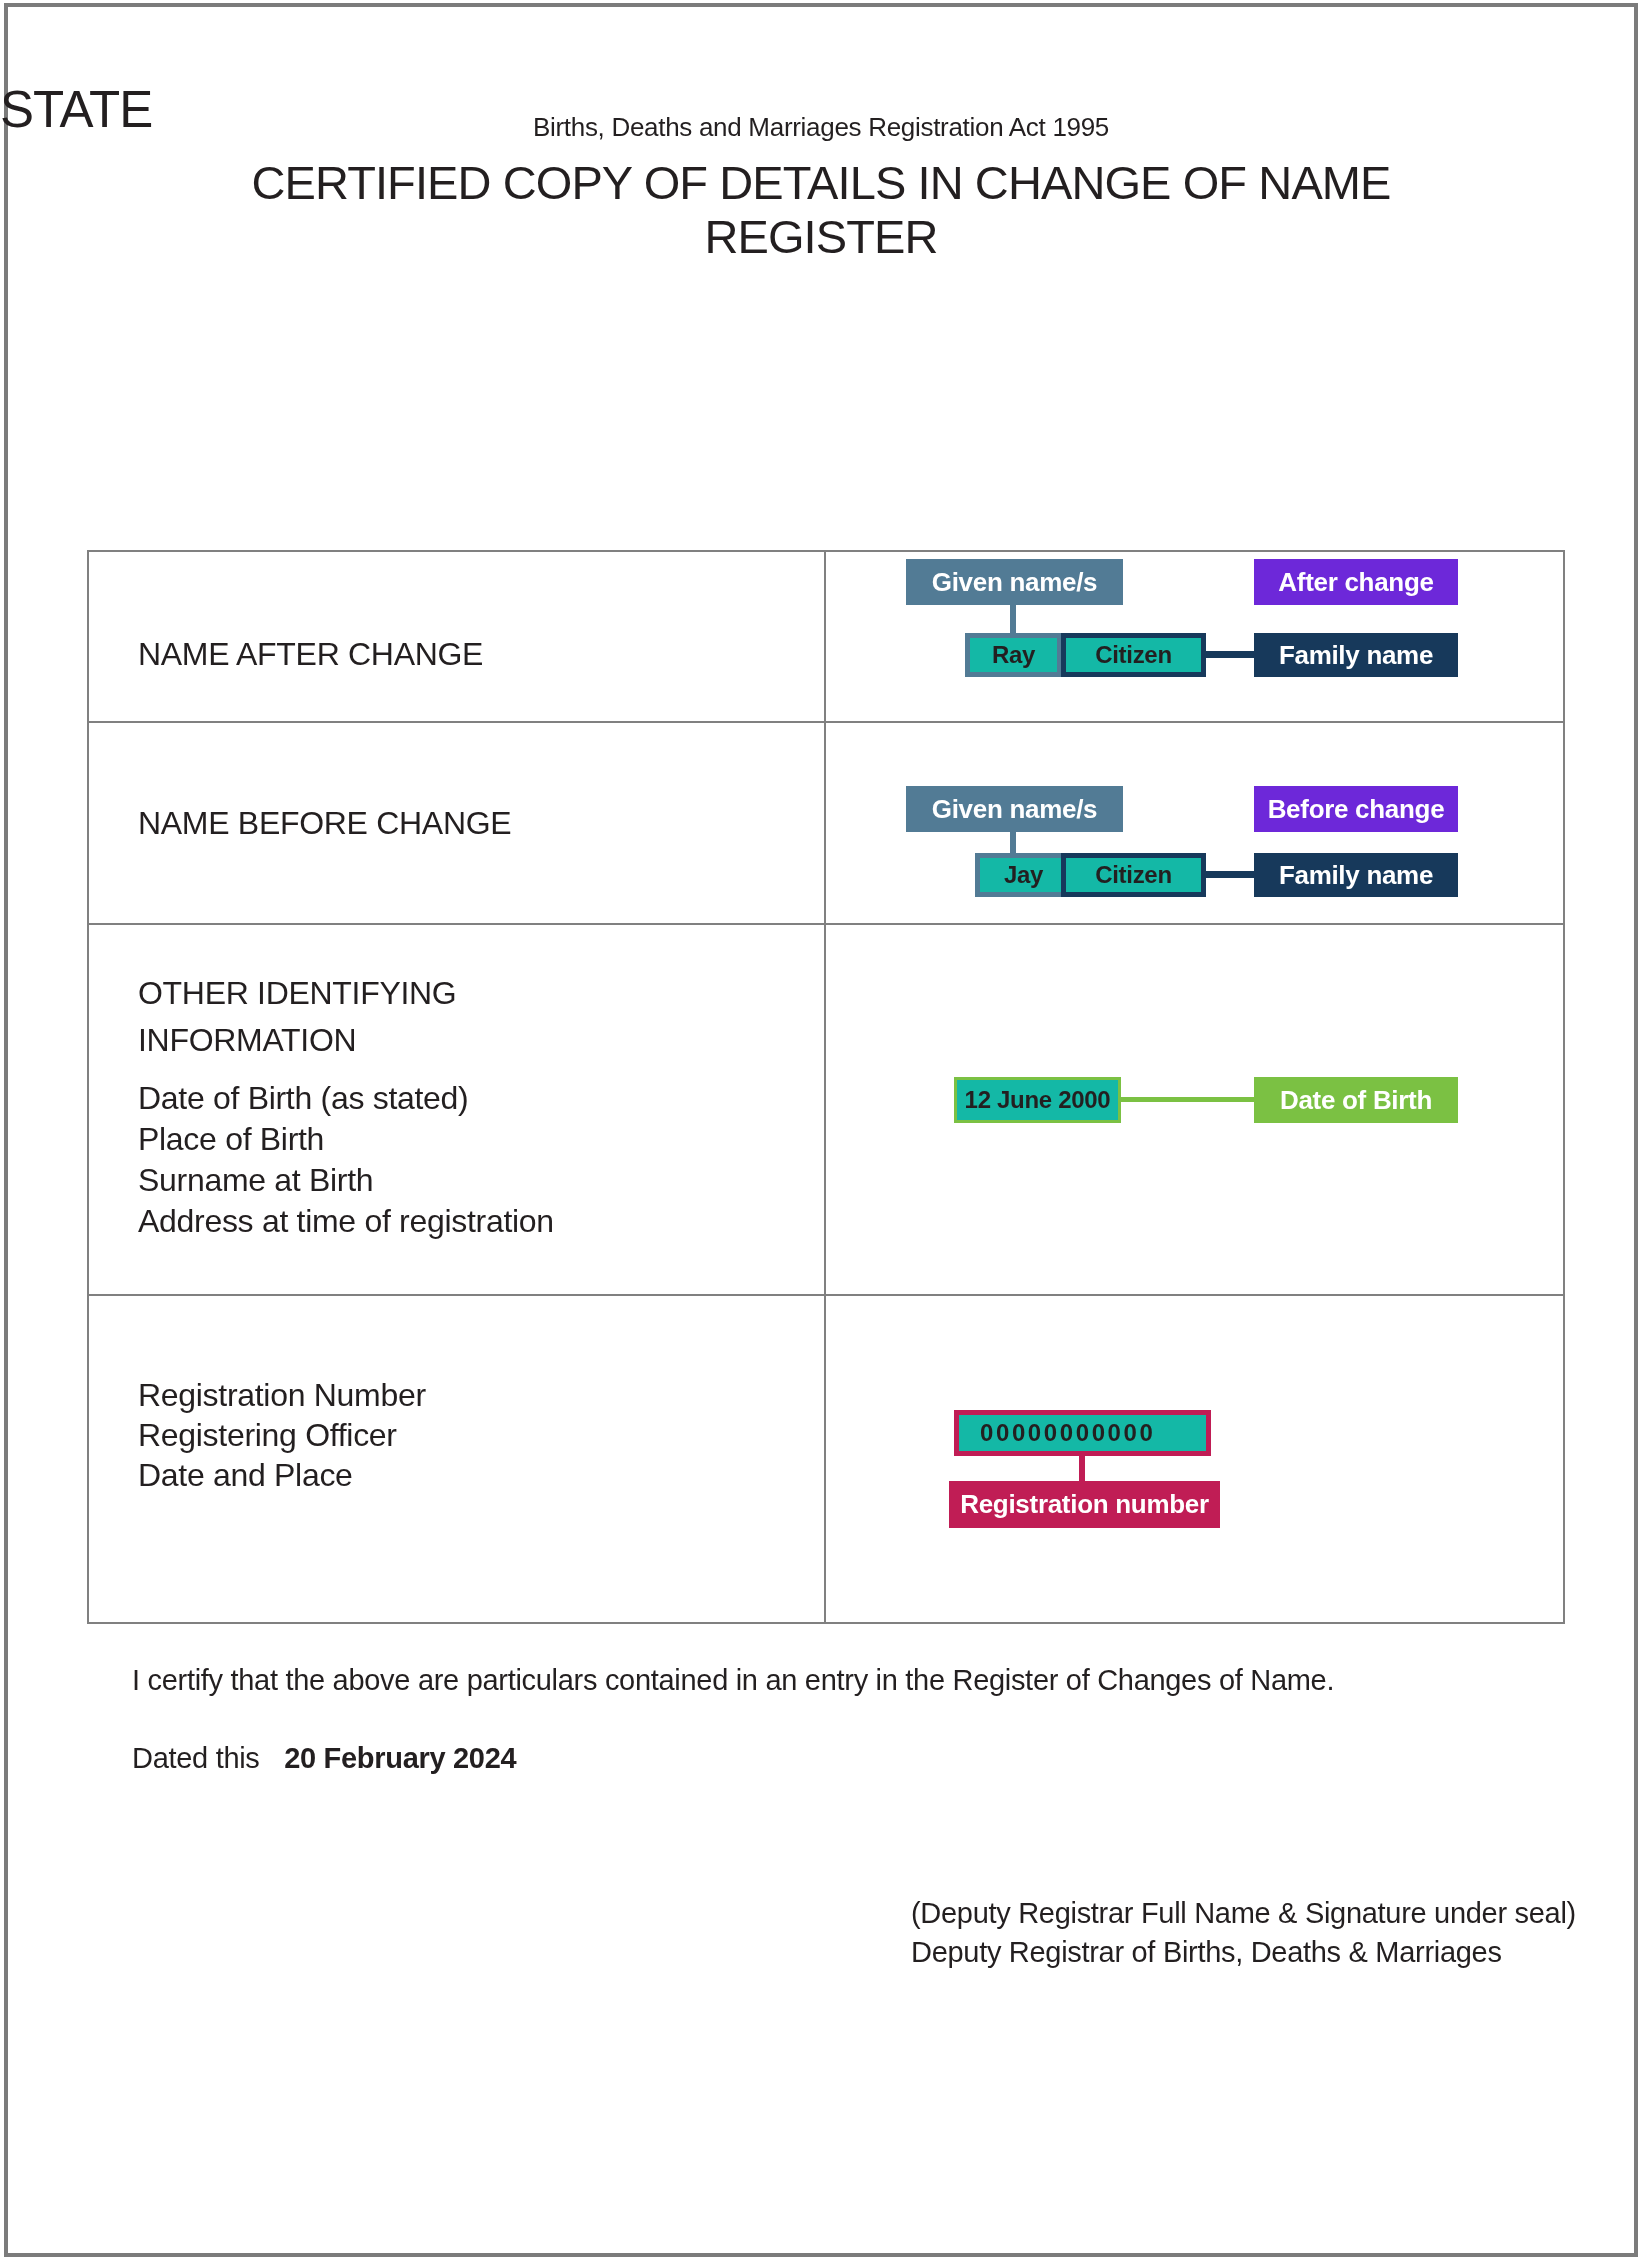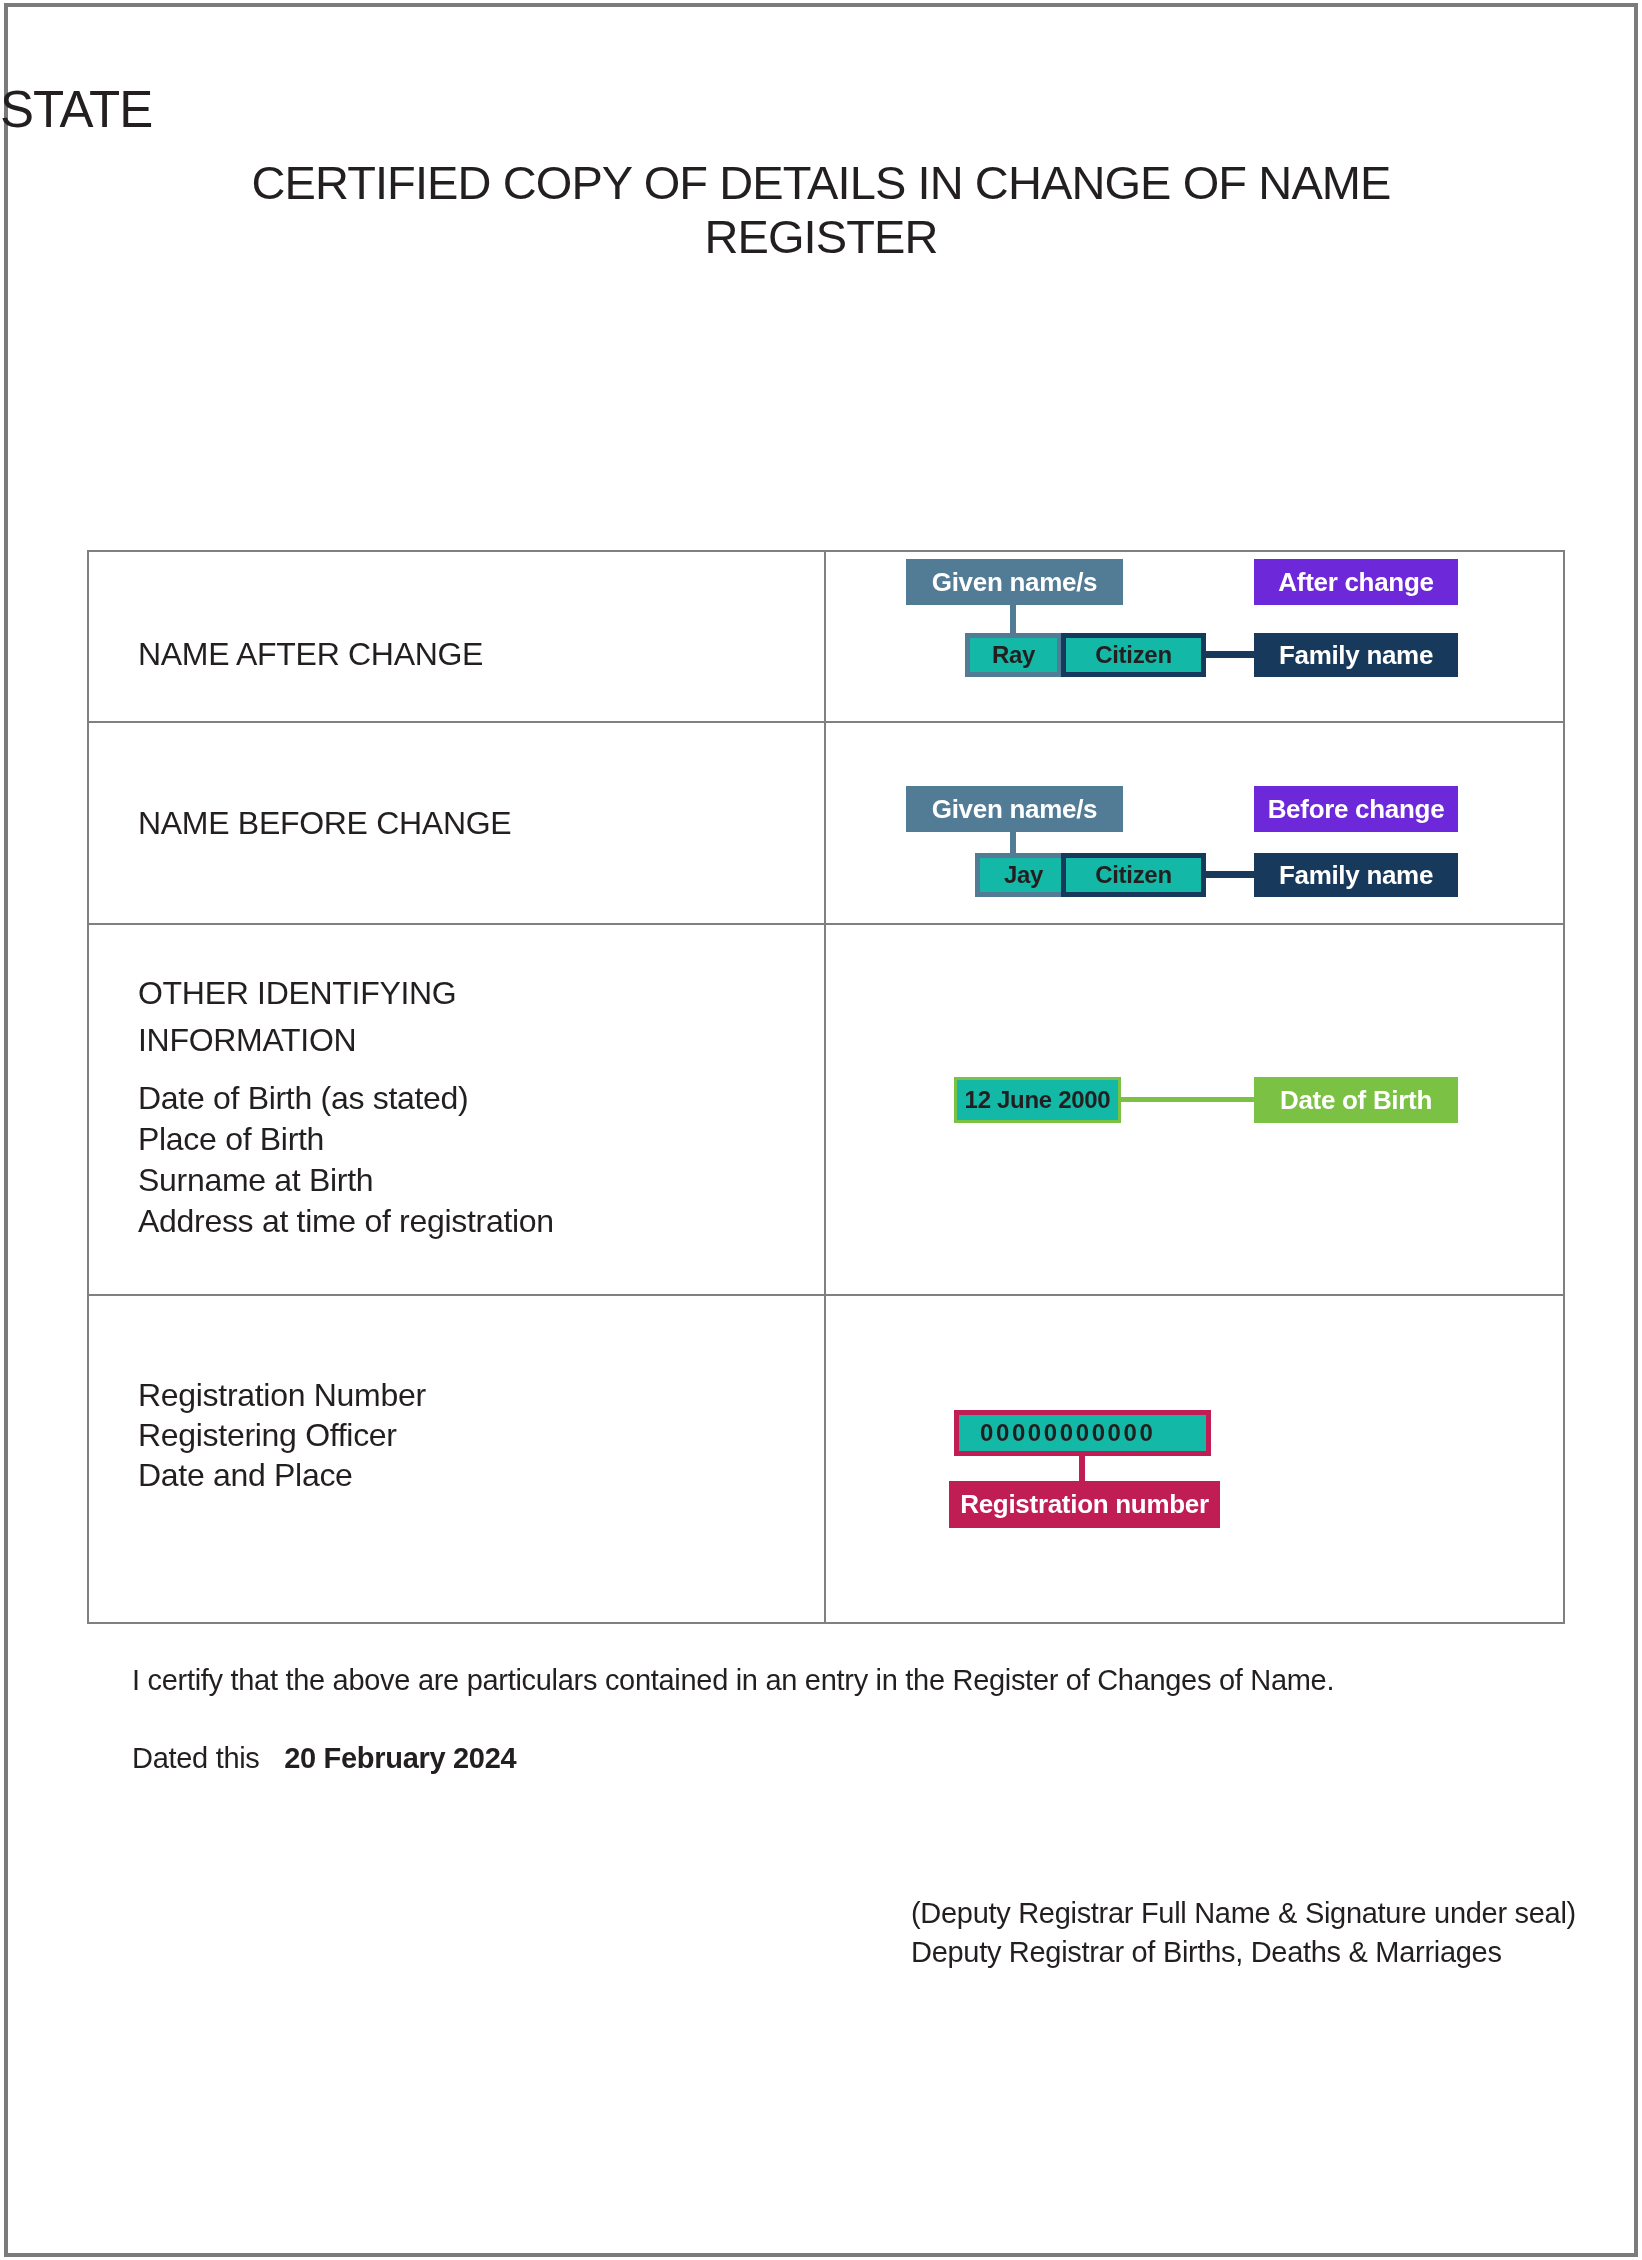--- a/index.html
+++ b/index.html
@@ -113,20 +113,21 @@
     line-height:39px; letter-spacing:-0.3px;
   }
 </style>
 </head>
 <body>
 
 <div class="page">
   <div class="page-frame"></div>
 
   <div class="doc-title">STATE</div>
+  <div class="doc-subtitle">Births, Deaths and Marriages Registration Act 1995</div>
   <div class="doc-heading">CERTIFIED COPY OF DETAILS IN CHANGE OF NAME REGISTER</div>
 
   <div class="cert-table">
 
     <div class="t-row r1">
       <div class="cell-left">
         <span>NAME AFTER CHANGE</span>
       </div>
       <div class="cell-right">
         <div class="tag tag-slate g-tag">Given name/s</div>

